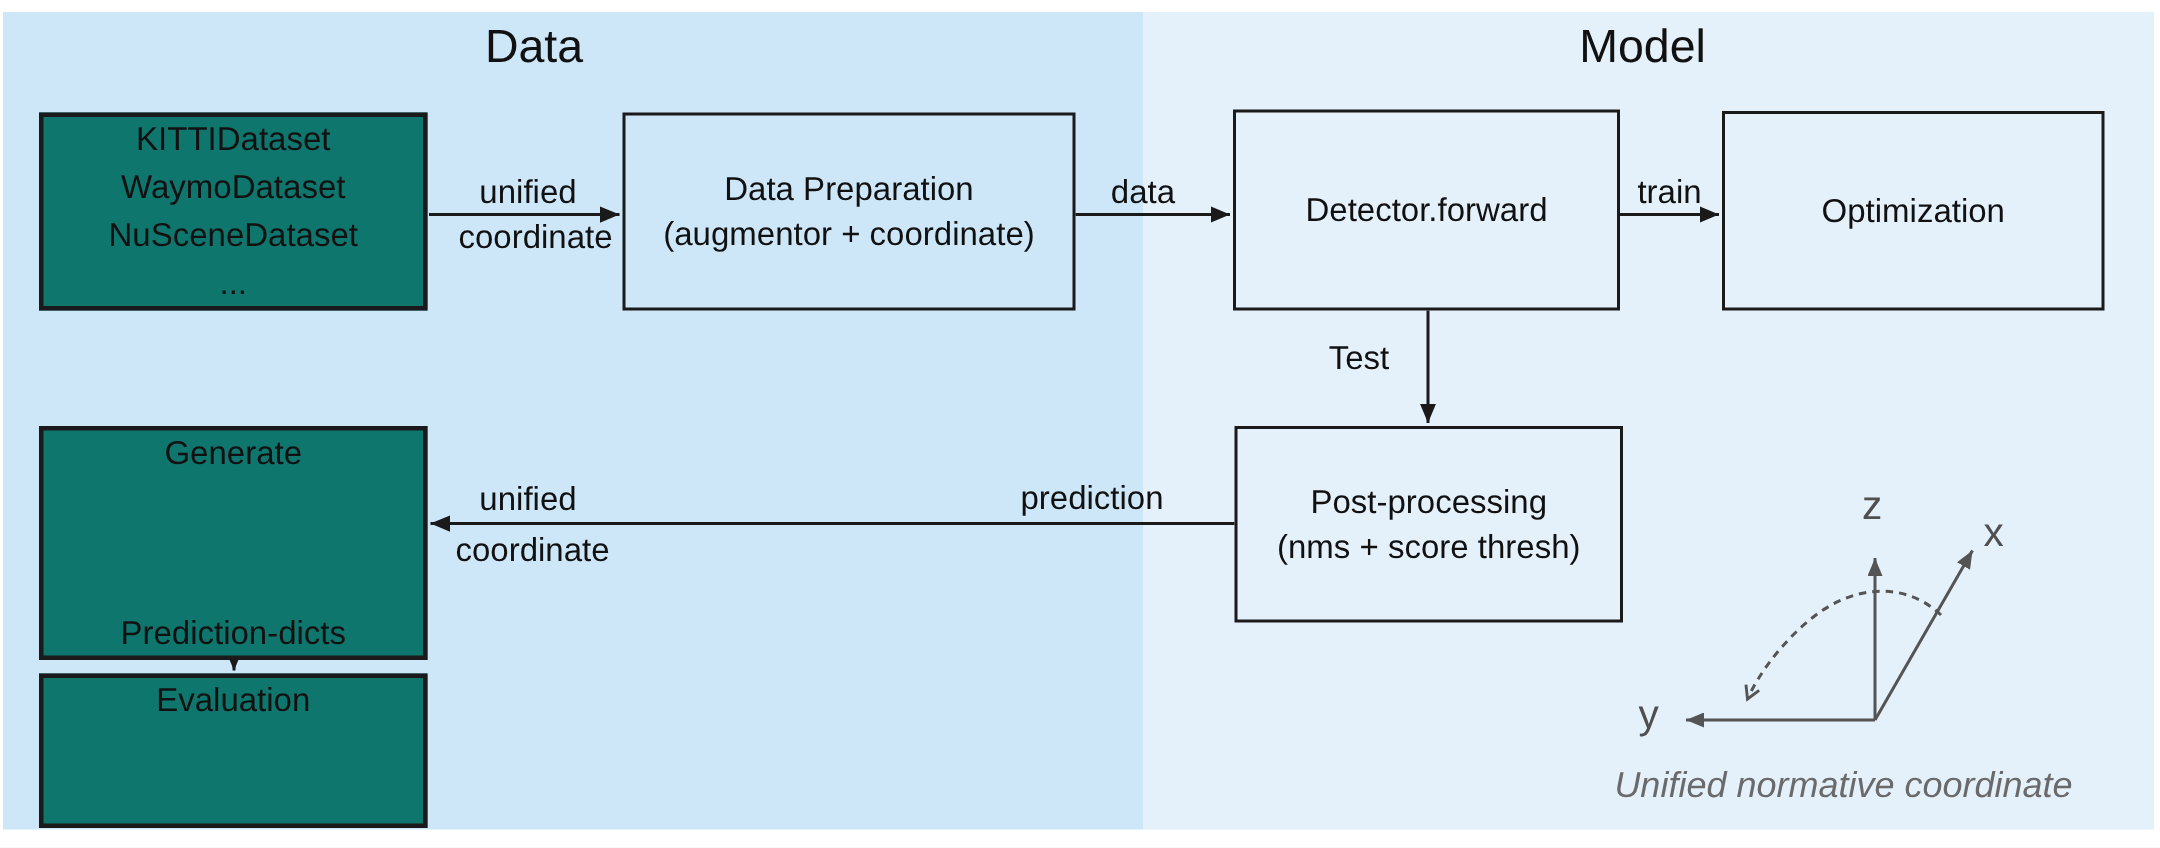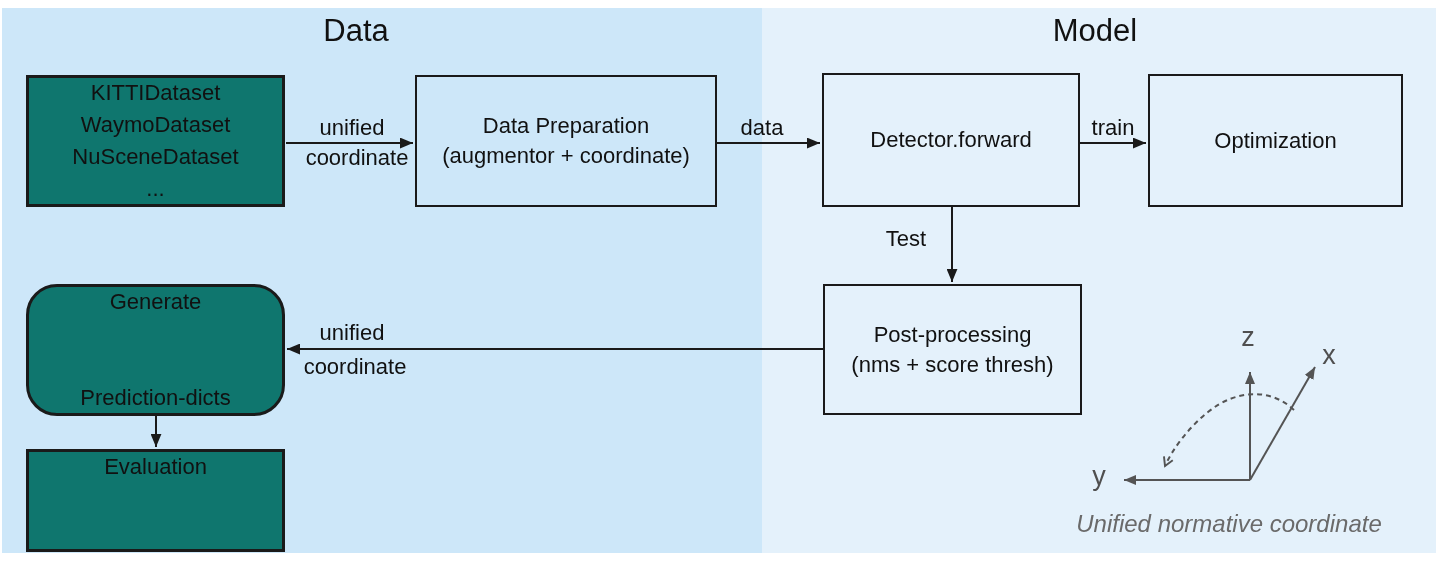--- a/index.html
+++ b/index.html
@@ -17,21 +17,21 @@
   .node{position:absolute;box-sizing:border-box;display:flex;flex-direction:column;
     justify-content:center;align-items:center;text-align:center;
     font-size:22px;line-height:30px;color:#111;}
   .node-light{border:2px solid #1a1a1a;background:transparent;}
   .node-green{border:3px solid #1a1a1a;background:#0f766e;justify-content:space-between;}
   .n-datasets{left:26px;top:75px;width:259px;height:132px;}
   .n-dataprep{left:415px;top:75px;width:302px;height:132px;}
   .n-detector{left:822px;top:73px;width:258px;height:134px;}
   .n-optim{left:1148px;top:74px;width:255px;height:133px;}
   .n-postproc{left:823px;top:284px;width:259px;height:131px;}
-  .n-genpred{left:26px;top:284px;width:259px;height:132px;border-radius:31px;}
+  .n-genpred{left:26px;top:284px;width:259px;height:156px;}
   .n-eval{left:26px;top:449px;width:259px;height:103px;}
   .edge-label{position:absolute;font-size:22px;line-height:26px;text-align:center;color:#111;}
   .lbl-unified-in{left:282px;top:115px;width:140px;}
   .lbl-coordinate-in{left:287px;top:145px;width:140px;}
   .lbl-data{left:712px;top:115px;width:100px;}
   .lbl-train{left:1063px;top:115px;width:100px;}
   .lbl-test{left:856px;top:226px;width:100px;}
   .lbl-prediction{left:658px;top:319px;width:140px;}
   .lbl-unified-out{left:282px;top:320px;width:140px;}
   .lbl-coordinate-out{left:285px;top:354px;width:140px;}
@@ -117,20 +117,21 @@
 
   <div class="node node-green n-eval">
     <div>Evaluation</div>
   </div>
 
   <div class="edge-label lbl-unified-in">unified</div>
   <div class="edge-label lbl-coordinate-in">coordinate</div>
   <div class="edge-label lbl-data">data</div>
   <div class="edge-label lbl-train">train</div>
   <div class="edge-label lbl-test">Test</div>
+  <div class="edge-label lbl-prediction">prediction</div>
   <div class="edge-label lbl-unified-out">unified</div>
   <div class="edge-label lbl-coordinate-out">coordinate</div>
 
   <div class="axis-label ax-z">z</div>
   <div class="axis-label ax-x">x</div>
   <div class="axis-label ax-y">y</div>
   <div class="coord-caption">Unified normative coordinate</div>
 
 </div>
 

